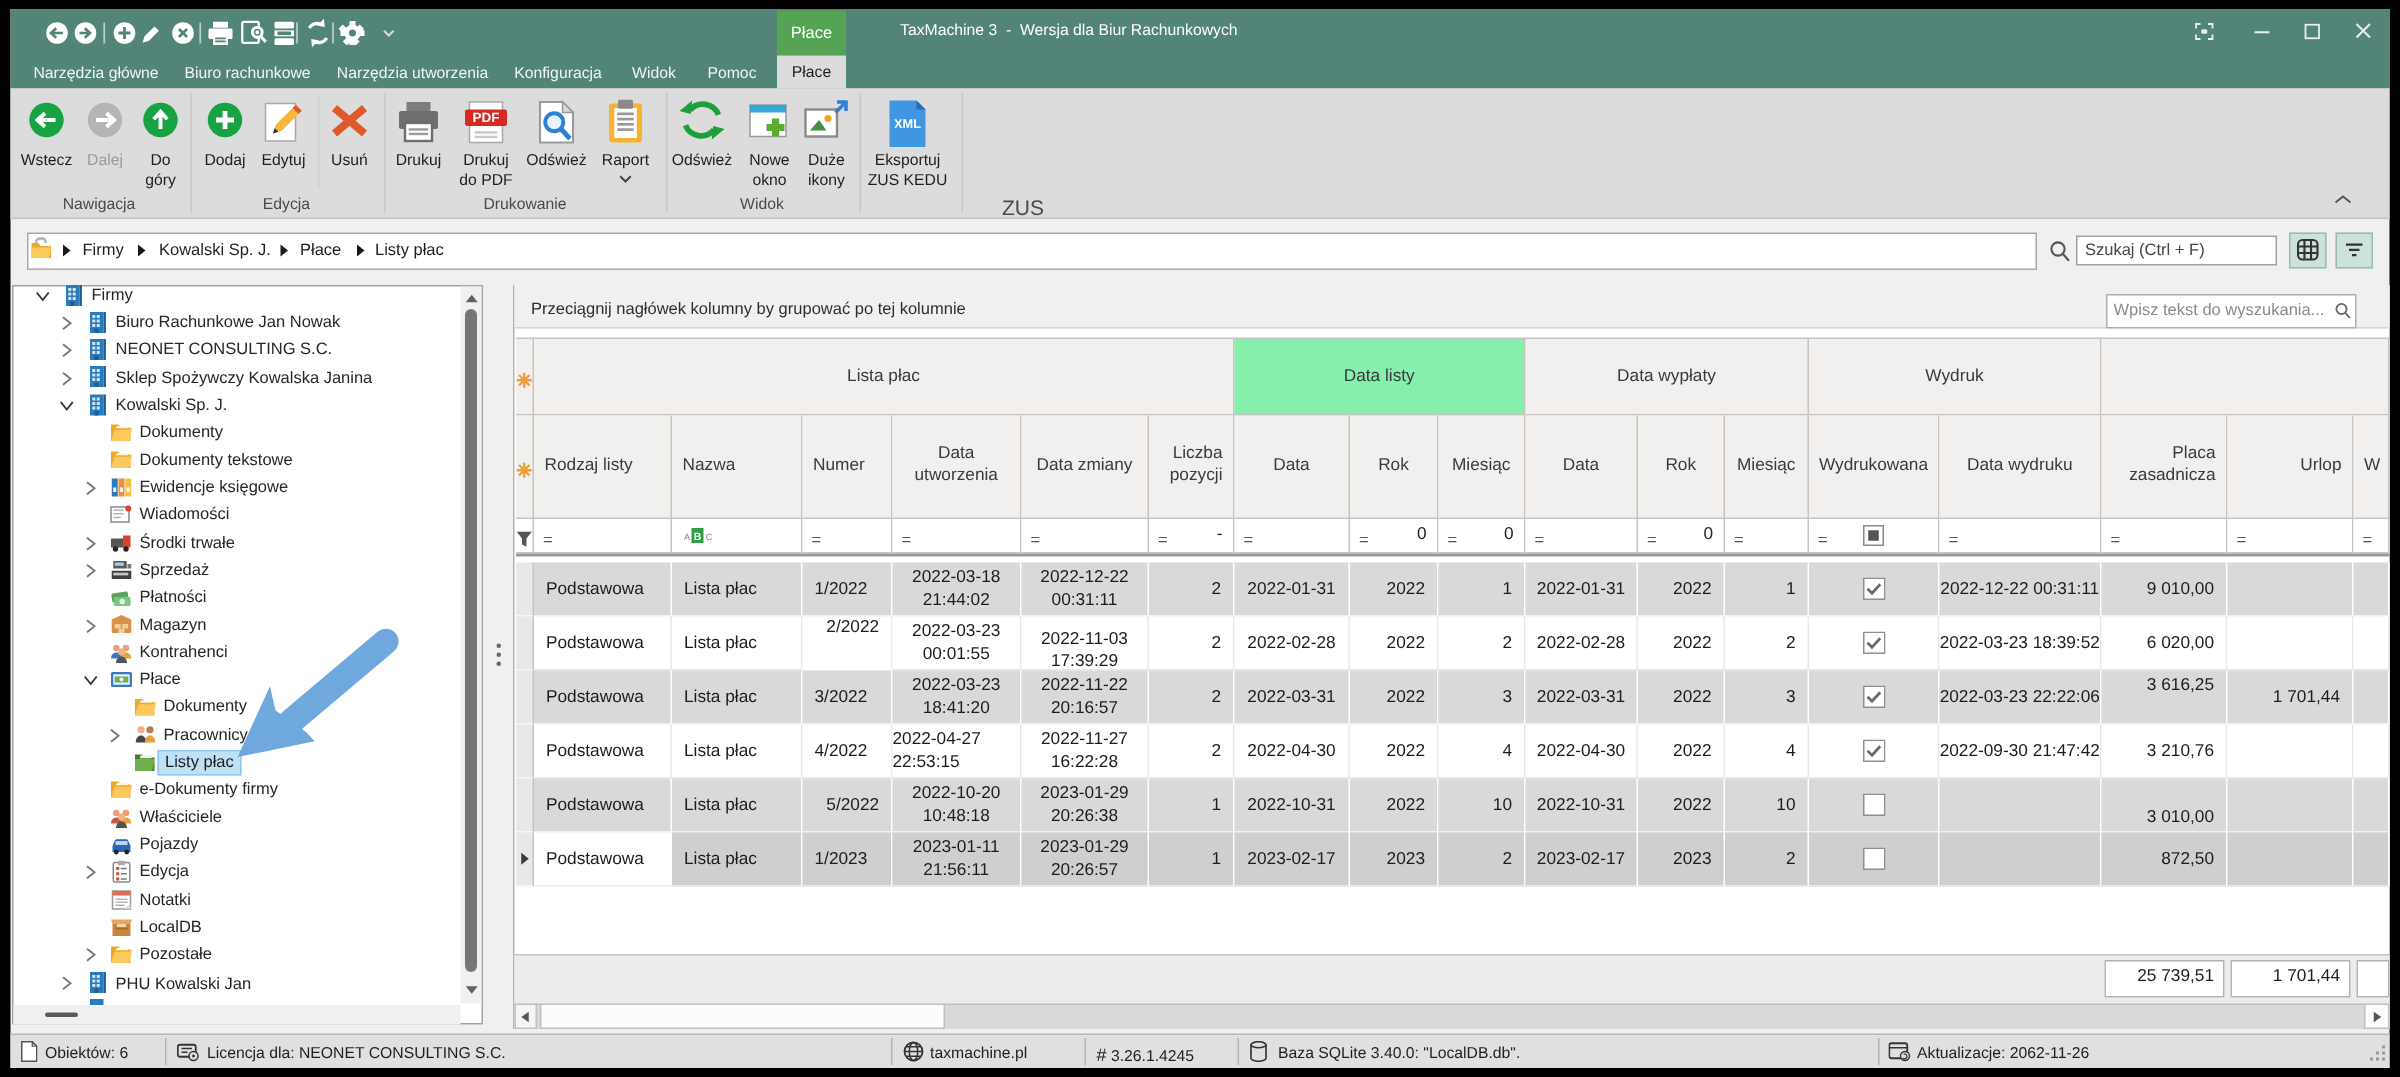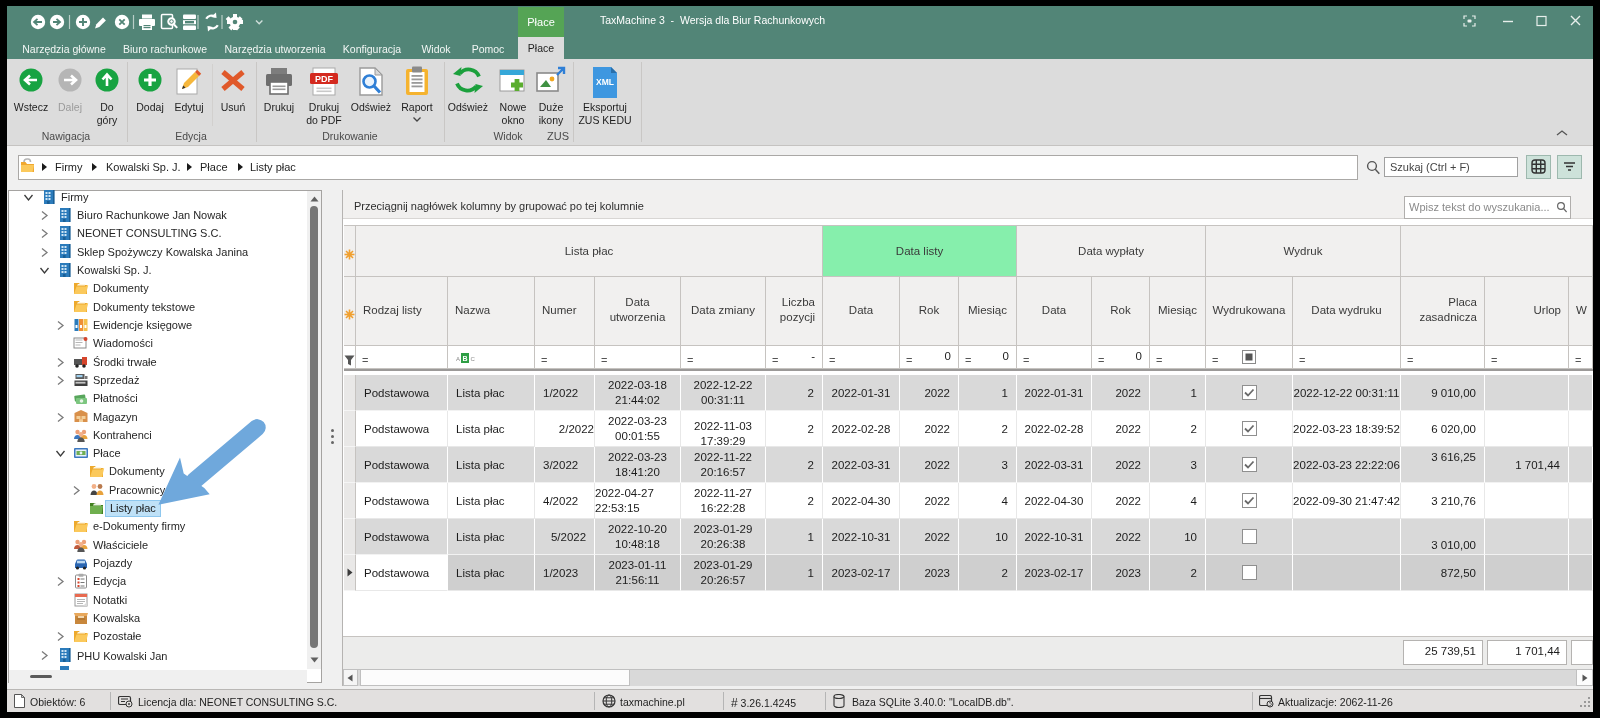--- a/index.html
+++ b/index.html
@@ -182,21 +182,21 @@
     <path d="M1.5 1.5l3.5 3.5 3.5-3.5" stroke="#444" fill="none" stroke-width="1.3"></path>
   </svg>
 <div class="abs" style="left:423px;top:101px;width:90px;text-align:center;font-size:10.5px;color:#1e1e1e;line-height:12.5px">Odśwież</div>
 <div class="abs" style="left:468px;top:101px;width:90px;text-align:center;font-size:10.5px;color:#1e1e1e;line-height:12.5px">Nowe<br>okno</div>
 <div class="abs" style="left:506px;top:101px;width:90px;text-align:center;font-size:10.5px;color:#1e1e1e;line-height:12.5px">Duże<br>ikony</div>
 <div class="abs" style="left:560px;top:101px;width:90px;text-align:center;font-size:10.5px;color:#1e1e1e;line-height:12.5px">Eksportuj<br>ZUS KEDU</div>
 <div class="abs" style="left:6px;top:130px;width:120px;text-align:center;font-size:10.5px;color:#4a4a4a">Nawigacja</div>
 <div class="abs" style="left:131px;top:130px;width:120px;text-align:center;font-size:10.5px;color:#4a4a4a">Edycja</div>
 <div class="abs" style="left:290px;top:130px;width:120px;text-align:center;font-size:10.5px;color:#4a4a4a">Drukowanie</div>
 <div class="abs" style="left:448px;top:130px;width:120px;text-align:center;font-size:10.5px;color:#4a4a4a">Widok</div>
-<div class="abs" style="left:547px;top:130px;width:120px;text-align:left;font-size:11px;color:#4a4a4a">ZUS</div>
+<div class="abs" style="left:576px;top:130px;width:120px;text-align:right;font-size:14px;color:#4a4a4a">ZUS</div>
 <div class="abs" style="left:18px;top:155px;width:1340px;height:25px;background:#fff;border:1px solid #aaa8a6"></div>
 <svg class="abs" style="left:20px;top:158px" width="15" height="15" viewBox="0 0 15 15">
     <path d="M4 4c0-2 1-3 3-3h1c2 0 2.5 1.5 2.5 3" fill="none" stroke="#b5b5b5" stroke-width="1.6"></path>
     <path d="M1 4h4.5l1.5 2h7v8H1z" fill="#f0a830"></path>
     <path d="M1 7h13l-1.5 7H1z" fill="#fbc95c"></path>
   </svg>
 <svg class="abs" style="left:41px;top:162px" width="7" height="10" viewBox="0 0 7 10">
     <path d="M1 1l5 4-5 4z" fill="#1a1a1a"></path>
   </svg>
 <svg class="abs" style="left:91px;top:162px" width="7" height="10" viewBox="0 0 7 10">
@@ -464,21 +464,21 @@
     <path d="M4 7.5h8M4 9.5h8M4 11.5h6" stroke="#b5b5b5" stroke-width="1"></path>
     <path d="M10 14l4-4v4z" fill="#d9d9d9"></path>
   </svg>
 <div class="abs" style="left:93.0px;top:593.8px;font-size:11px;color:#262626">Notatki</div>
 <svg class="abs" style="left:73px;top:610px" width="16" height="16" viewBox="0 0 16 16">
     <path d="M2 6h12v8H2z" fill="#c8873c"></path>
     <path d="M1 3h14l-1 3H2z" fill="#e8a85c"></path>
     <path d="M5 6h6v2H5z" fill="#f3d7ae"></path>
     <path d="M4 9h8" stroke="#a26a28" stroke-width="1"></path>
   </svg>
-<div class="abs" style="left:93.0px;top:612.1px;font-size:11px;color:#262626">Kowalska</div>
+<div class="abs" style="left:93.0px;top:612.1px;font-size:11px;color:#262626">LocalDB</div>
 <svg class="abs" style="left:56.0px;top:631.4px" width="9" height="11" viewBox="0 0 9 11">
     <path d="M2 1.5l5 4-5 4" fill="none" stroke="#7a7a7a" stroke-width="1.3"></path>
   </svg>
 <svg class="abs" style="left:73px;top:628px" width="16" height="16" viewBox="0 0 16 16">
     <path d="M1 3h5l1.5 2H14v9H1z" fill="#eda92c"></path>
     <path d="M3.5 6.5h9.5l1-1.2 1.2 0L13 14H1z" fill="#fbc95c"></path>
     <path d="M4 5.5h8v-1.5h-7z" fill="#fdf6e3"></path>
   </svg>
 <div class="abs" style="left:93.0px;top:630.4px;font-size:11px;color:#262626">Pozostałe</div>
 <svg class="abs" style="left:40.0px;top:649.8px" width="9" height="11" viewBox="0 0 9 11">
@@ -628,21 +628,21 @@
       <rect x="0.5" y="0.5" width="14" height="14" fill="#fff" stroke="#8f8f8f"></rect>
       <path d="M3 7.5l3 3 5.5-6" stroke="#6a6a6a" stroke-width="1.8" fill="none"></path>
     </svg></div>
 <div class="abs" style="left:1293px;top:375px;width:108px;height:36px;background:#d9d9d9;border-right:1px solid #ffffff;border-bottom:1px solid #f2f2f2;font-size:11.5px;color:#1c1c1c;text-align:center;padding-top:11px;line-height:15px;white-space:nowrap">2022-12-22 00:31:11</div>
 <div class="abs" style="left:1401px;top:375px;width:84px;height:36px;background:#d9d9d9;border-right:1px solid #ffffff;border-bottom:1px solid #f2f2f2;font-size:11.5px;color:#1c1c1c;text-align:right;padding-right:8px;padding-top:11px;line-height:15px;white-space:nowrap">9 010,00</div>
 <div class="abs" style="left:1485px;top:375px;width:84px;height:36px;background:#d9d9d9;border-right:1px solid #ffffff;border-bottom:1px solid #f2f2f2;font-size:11.5px;color:#1c1c1c;text-align:right;padding-right:8px;padding-top:11px;line-height:15px;white-space:nowrap"></div>
 <div class="abs" style="left:1569px;top:375px;width:24px;height:36px;background:#d9d9d9;border-right:1px solid #ffffff;border-bottom:1px solid #f2f2f2;font-size:11.5px;color:#1c1c1c;text-align:left;padding-left:8px;padding-top:11px;line-height:15px;white-space:nowrap"></div>
 <div class="abs" style="left:344px;top:411px;width:12px;height:36px;background:#e9e8e7;border-right:1px solid #c6c3c0;border-bottom:1px solid #f5f5f5;text-align:center"></div>
 <div class="abs" style="left:356px;top:411px;width:92px;height:36px;background:#ffffff;border-right:1px solid #e8e8e8;border-bottom:1px solid #e8e8e8;font-size:11.5px;color:#1c1c1c;text-align:left;padding-left:8px;padding-top:11px;line-height:15px;white-space:nowrap">Podstawowa</div>
 <div class="abs" style="left:448px;top:411px;width:87px;height:36px;background:#ffffff;border-right:1px solid #e8e8e8;border-bottom:1px solid #e8e8e8;font-size:11.5px;color:#1c1c1c;text-align:left;padding-left:8px;padding-top:11px;line-height:15px;white-space:nowrap">Lista płac</div>
-<div class="abs" style="left:535px;top:411px;width:60px;height:38px;background:#ffffff;border-right:1px solid #e8e8e8;border-bottom:1px solid #e8e8e8;font-size:11.5px;color:#1c1c1c;text-align:right;padding-left:8px;padding-top:11px;line-height:15px;white-space:nowrap">2/2022</div>
+<div class="abs" style="left:535px;top:411px;width:60px;height:38px;background:#ffffff;border-right:1px solid #e8e8e8;border-bottom:1px solid #e8e8e8;font-size:11.5px;color:#1c1c1c;text-align:center;padding-left:8px;line-height:15px;white-space:nowrap">2/2022</div>
 <div class="abs" style="left:595px;top:411px;width:86px;height:36px;background:#ffffff;border-right:1px solid #e8e8e8;border-bottom:1px solid #e8e8e8;font-size:11.5px;color:#1c1c1c;text-align:center;padding-top:3px;line-height:15px;white-space:nowrap">2022-03-23<br>00:01:55</div>
 <div class="abs" style="left:681px;top:411px;width:85px;height:36px;background:#ffffff;border-right:1px solid #e8e8e8;border-bottom:1px solid #e8e8e8;font-size:11.5px;color:#1c1c1c;text-align:center;padding-top:8px;line-height:15px;white-space:nowrap">2022-11-03<br>17:39:29</div>
 <div class="abs" style="left:766px;top:411px;width:57px;height:36px;background:#ffffff;border-right:1px solid #e8e8e8;border-bottom:1px solid #e8e8e8;font-size:11.5px;color:#1c1c1c;text-align:right;padding-right:8px;padding-top:11px;line-height:15px;white-space:nowrap">2</div>
 <div class="abs" style="left:823px;top:411px;width:77px;height:36px;background:#ffffff;border-right:1px solid #e8e8e8;border-bottom:1px solid #e8e8e8;font-size:11.5px;color:#1c1c1c;text-align:center;padding-top:11px;line-height:15px;white-space:nowrap">2022-02-28</div>
 <div class="abs" style="left:900px;top:411px;width:59px;height:36px;background:#ffffff;border-right:1px solid #e8e8e8;border-bottom:1px solid #e8e8e8;font-size:11.5px;color:#1c1c1c;text-align:right;padding-right:8px;padding-top:11px;line-height:15px;white-space:nowrap">2022</div>
 <div class="abs" style="left:959px;top:411px;width:58px;height:36px;background:#ffffff;border-right:1px solid #e8e8e8;border-bottom:1px solid #e8e8e8;font-size:11.5px;color:#1c1c1c;text-align:right;padding-right:8px;padding-top:11px;line-height:15px;white-space:nowrap">2</div>
 <div class="abs" style="left:1017px;top:411px;width:75px;height:36px;background:#ffffff;border-right:1px solid #e8e8e8;border-bottom:1px solid #e8e8e8;font-size:11.5px;color:#1c1c1c;text-align:center;padding-top:11px;line-height:15px;white-space:nowrap">2022-02-28</div>
 <div class="abs" style="left:1092px;top:411px;width:58px;height:36px;background:#ffffff;border-right:1px solid #e8e8e8;border-bottom:1px solid #e8e8e8;font-size:11.5px;color:#1c1c1c;text-align:right;padding-right:8px;padding-top:11px;line-height:15px;white-space:nowrap">2022</div>
 <div class="abs" style="left:1150px;top:411px;width:56px;height:36px;background:#ffffff;border-right:1px solid #e8e8e8;border-bottom:1px solid #e8e8e8;font-size:11.5px;color:#1c1c1c;text-align:right;padding-right:8px;padding-top:11px;line-height:15px;white-space:nowrap">2</div>
 <div class="abs" style="left:1206px;top:411px;width:87px;height:36px;background:#ffffff;border-right:1px solid #e8e8e8;border-bottom:1px solid #e8e8e8;text-align:center"><svg width="15" height="15" viewBox="0 0 15 15" style="margin-top:10px">

